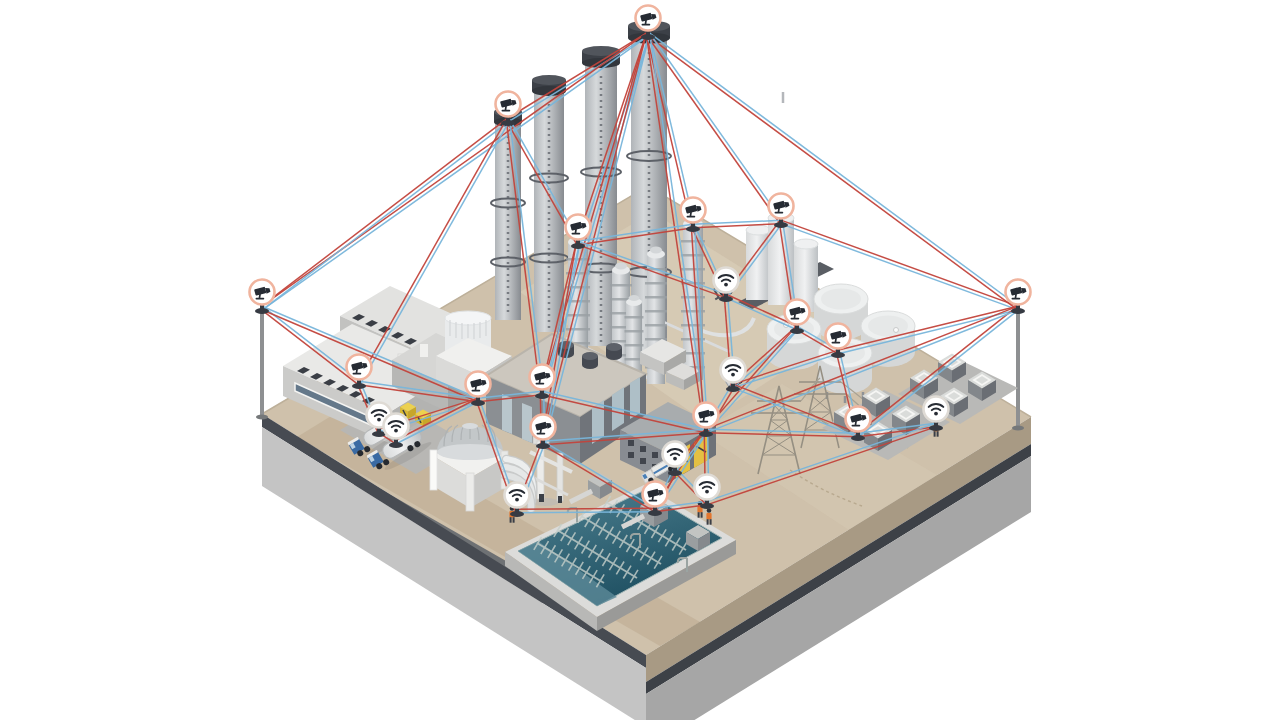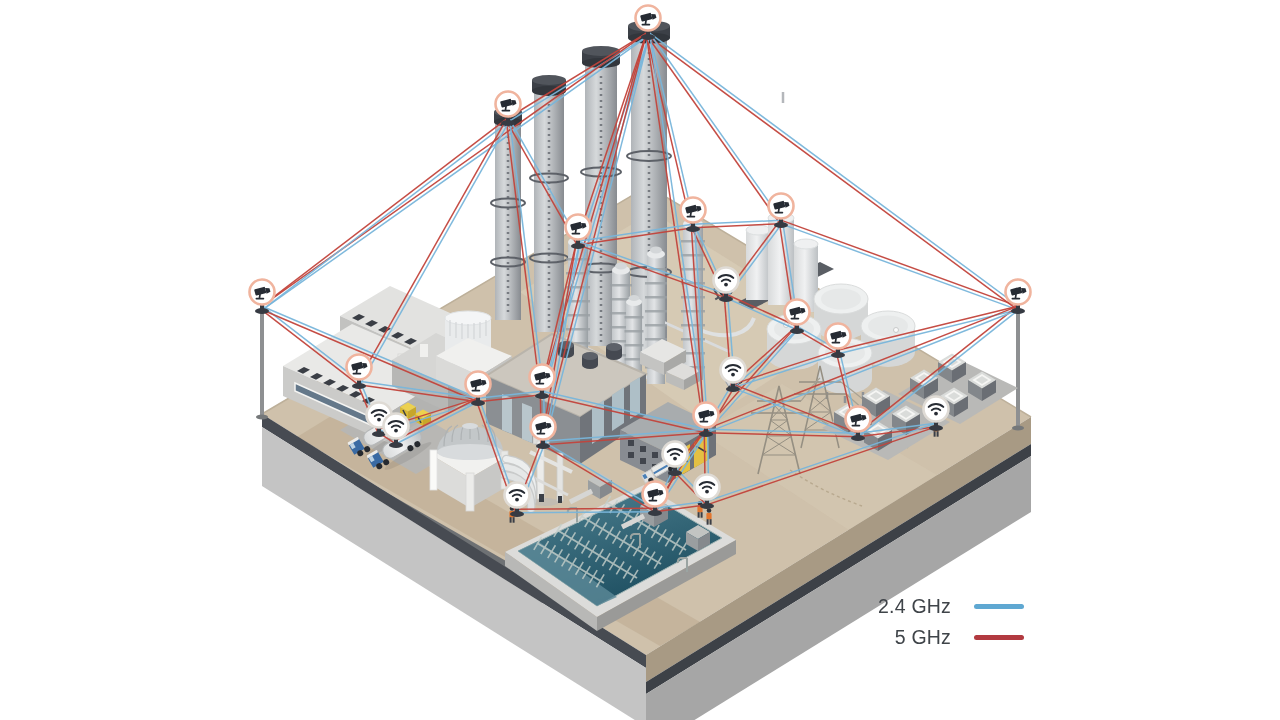--- a/index.html
+++ b/index.html
@@ -811,23 +811,13 @@
         </g>
         <g transform="translate(396,426)">
           <rect x="-2" y="11" width="4" height="7" fill="#363a42"></rect>
           <ellipse cx="0" cy="19" rx="7" ry="3" fill="#363a42"></ellipse>
           <circle r="12.5" fill="#ffffff" stroke="#dfdbd5" stroke-width="2.6"></circle>
           <use href="#glyph-wifi" xlink:href="#glyph-wifi"></use>
         </g>
       </g>
 </svg>
 
-<div class="legend">
-  <div class="legend-row">
-    <span class="legend-label">2.4 GHz</span>
-    <span class="legend-swatch" style="background: rgb(95, 168, 210);"></span>
-  </div>
-  <div class="legend-row">
-    <span class="legend-label">5 GHz</span>
-    <span class="legend-swatch" style="background: rgb(178, 58, 64);"></span>
-  </div>
 </div>
-</div>
 
 </body></html>

